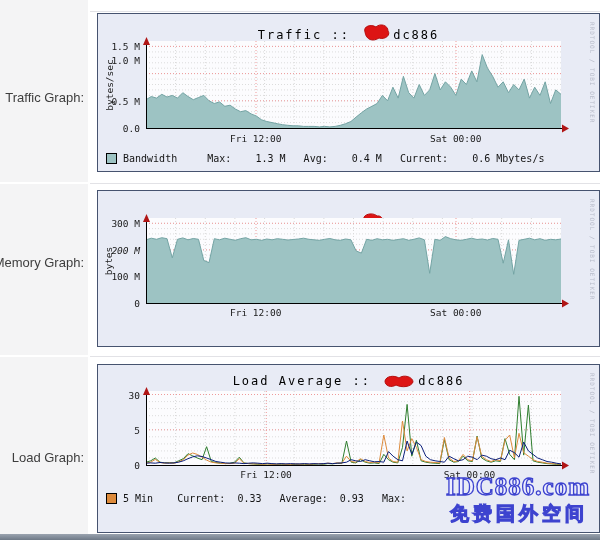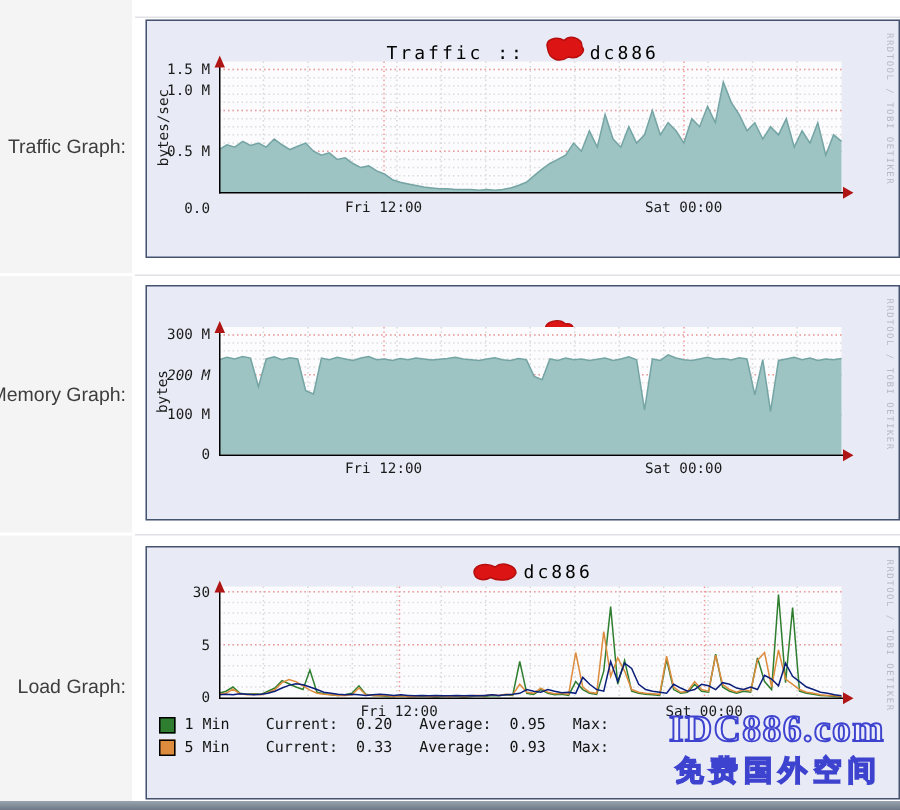--- a/index.html
+++ b/index.html
@@ -52,21 +52,21 @@
 <div class="hline" style="top:11px"></div>
 <div class="hline" style="top:183px"></div>
 <div class="hline" style="top:356px"></div>
 
 <div class="panel" id="p1">
   <div class="title"><span>Traffic ::</span><span> </span><span class="blob"><svg width="30" height="19" viewBox="0 0 30 19">
           <path d="M4,9 C2,3 10,1 15,4 C19,0 27,2 27,8 C30,12 24,17 18,15 C12,19 5,17 4,9 Z" fill="#dd1414" stroke="#b50d0d"></path>
         </svg></span><span>dc886</span></div>
   <div class="ylabel" style="left:-32px;top:65px;width:88px">bytes/sec</div>
   <div class="yticks" style="top:27px;height:88px">
-      <span style="top: 93px; margin-left: 33px;">0.0</span>
+      <span style="top: 82px; margin-left: 33px;">0.0</span>
       <span style="top: 54.8125px;">0.5 M</span>
       <span style="top: 14px;">1.0 M</span>
       <span style="top: 0.4375px;">1.5 M</span>
     </div>
   <svg class="plot" width="415" height="88" style="top:27px">
       <line x1="29.6" y1="0" x2="29.6" y2="88" stroke="#d8d8d8" stroke-dasharray="1,2"></line>
       <line x1="59.3" y1="0" x2="59.3" y2="88" stroke="#d8d8d8" stroke-dasharray="1,2"></line>
       <line x1="88.9" y1="0" x2="88.9" y2="88" stroke="#d8d8d8" stroke-dasharray="1,2"></line>
       <line x1="118.6" y1="0" x2="118.6" y2="88" stroke="#d8d8d8" stroke-dasharray="1,2"></line>
       <line x1="148.2" y1="0" x2="148.2" y2="88" stroke="#d8d8d8" stroke-dasharray="1,2"></line>
@@ -100,20 +100,23 @@
       <line x1="0" y1="5.4" x2="415" y2="5.4" stroke="#ef9a9a" stroke-dasharray="1,2"></line>
       <path d="M0.0,58.7L5.3,55.5L10.5,57.1L15.8,53.3L21.0,56.0L26.3,54.4L31.5,57.1L36.8,51.7L42.0,55.5L47.3,58.7L52.5,56.5L57.8,54.4L63.0,59.8L68.3,62.5L73.5,60.9L78.8,65.3L84.1,64.2L89.3,68.0L94.6,70.7L99.8,69.6L105.1,72.9L110.3,75.0L115.6,78.8L120.8,80.5L126.1,81.6L131.3,82.7L136.6,83.7L141.8,84.3L147.1,84.8L152.3,84.8L157.6,85.4L162.8,85.4L168.1,85.4L173.4,85.9L178.6,85.4L183.9,85.9L189.1,85.4L194.4,84.3L199.6,82.7L204.9,80.5L210.1,76.1L215.4,71.8L220.6,68.0L225.9,65.3L231.1,62.5L236.4,54.4L241.6,59.8L246.9,46.2L252.2,57.1L257.4,35.3L262.7,51.7L267.9,57.1L273.2,43.5L278.4,54.4L283.7,48.9L288.9,32.6L294.2,48.9L299.4,40.8L304.7,46.2L309.9,54.4L315.2,38.1L320.4,43.5L325.7,29.9L330.9,40.8L336.2,13.6L341.5,27.2L346.7,35.3L352.0,46.2L357.2,40.8L362.5,51.7L367.7,43.5L373.0,48.9L378.2,38.1L383.5,57.1L388.7,46.2L394.0,54.4L399.2,40.8L404.5,62.5L409.7,48.9L415.0,53.3L415,87L0,87Z" fill="#9dc3c3" stroke="none"></path>
       <path d="M0.0,58.7L5.3,55.5L10.5,57.1L15.8,53.3L21.0,56.0L26.3,54.4L31.5,57.1L36.8,51.7L42.0,55.5L47.3,58.7L52.5,56.5L57.8,54.4L63.0,59.8L68.3,62.5L73.5,60.9L78.8,65.3L84.1,64.2L89.3,68.0L94.6,70.7L99.8,69.6L105.1,72.9L110.3,75.0L115.6,78.8L120.8,80.5L126.1,81.6L131.3,82.7L136.6,83.7L141.8,84.3L147.1,84.8L152.3,84.8L157.6,85.4L162.8,85.4L168.1,85.4L173.4,85.9L178.6,85.4L183.9,85.9L189.1,85.4L194.4,84.3L199.6,82.7L204.9,80.5L210.1,76.1L215.4,71.8L220.6,68.0L225.9,65.3L231.1,62.5L236.4,54.4L241.6,59.8L246.9,46.2L252.2,57.1L257.4,35.3L262.7,51.7L267.9,57.1L273.2,43.5L278.4,54.4L283.7,48.9L288.9,32.6L294.2,48.9L299.4,40.8L304.7,46.2L309.9,54.4L315.2,38.1L320.4,43.5L325.7,29.9L330.9,40.8L336.2,13.6L341.5,27.2L346.7,35.3L352.0,46.2L357.2,40.8L362.5,51.7L367.7,43.5L373.0,48.9L378.2,38.1L383.5,57.1L388.7,46.2L394.0,54.4L399.2,40.8L404.5,62.5L409.7,48.9L415.0,53.3" fill="none" stroke="#74a4a4" stroke-width="1"></path>
       <line x1="0.5" y1="-2" x2="0.5" y2="88" stroke="#000"></line>
       <line x1="0" y1="87.5" x2="417" y2="87.5" stroke="#000"></line>
       <path d="M-3,4 L0.5,-4 L4,4 Z" fill="#b01515"></path>
       <path d="M416,83.5 L423,87.5 L416,91.5 Z" fill="#b01515"></path>
     </svg>
   <div class="xlab" style="top: 119px; left: 131.975px;">Fri 12:00</div>
   <div class="xlab" style="top: 119px; left: 332.005px;">Sat 00:00</div>
+  <div class="legend" style="top:139px">
+    <span class="sw" style="background: rgb(157, 195, 195);"></span><span>Bandwidth     Max:    1.3 M   Avg:    0.4 M   Current:    0.6 Mbytes/s</span>
+  </div>
   <div class="rrdwm">RRDTOOL / TOBI OETIKER</div>
 </div>
 
 <div class="panel" id="p2">
   <div class="title"><span>Memory ::</span><span> </span><span class="blob hang"><svg width="26" height="24" viewBox="0 0 26 24">
           <path d="M5,8 C3,2 14,0 18,4 C24,3 25,10 22,14 C24,20 14,24 9,20 C3,19 2,13 5,8 Z" fill="#dd1414" stroke="#b50d0d"></path>
           <circle cx="12" cy="11" r="1.4" fill="#fff" opacity="0.85"></circle>
         </svg></span><span>dc886</span></div>
   <div class="ylabel" style="left:-32px;top:64px;width:86px">bytes</div>
   <div class="yticks" style="top:27px;height:86px">
@@ -162,21 +165,21 @@
       <line x1="0" y1="85.5" x2="417" y2="85.5" stroke="#000"></line>
       <path d="M-3,4 L0.5,-4 L4,4 Z" fill="#b01515"></path>
       <path d="M416,81.5 L423,85.5 L416,89.5 Z" fill="#b01515"></path>
     </svg>
   <div class="xlab" style="top: 116px; left: 131.975px;">Fri 12:00</div>
   <div class="xlab" style="top: 116px; left: 332.005px;">Sat 00:00</div>
   <div class="rrdwm">RRDTOOL / TOBI OETIKER</div>
 </div>
 
 <div class="panel" id="p3">
-  <div class="title"><span> </span><span class="blob"><svg width="34" height="14" viewBox="0 0 34 14">
+  <div class="title"><span>Load Average ::</span><span> </span><span class="blob"><svg width="34" height="14" viewBox="0 0 34 14">
           <path d="M3,7 C4,2 12,1 17,4 C22,0 31,3 31,8 C29,13 20,14 14,11 C9,14 3,12 3,7 Z" fill="#dd1414" stroke="#b50d0d"></path>
         </svg></span><span>dc886</span></div>
   <div class="yticks" style="top:26px;height:75px">
       <span style="top: 69px;">0</span>
       <span style="top: 33.7619px;">5</span>
       <span style="top: -1.47619px;">30</span>
     </div>
   <svg class="plot" width="415" height="75" style="top:26px">
       <line x1="29.6" y1="0" x2="29.6" y2="75" stroke="#d8d8d8" stroke-dasharray="1,2"></line>
       <line x1="59.3" y1="0" x2="59.3" y2="75" stroke="#d8d8d8" stroke-dasharray="1,2"></line>
@@ -208,23 +211,20 @@
       <path d="M0.0,71.2L4.7,69.8L9.3,67.0L14.0,71.2L18.7,71.9L23.3,71.5L28.0,71.9L32.6,69.8L37.3,67.7L42.0,62.7L46.6,64.8L51.3,67.0L56.0,68.7L60.6,55.7L65.3,70.5L69.9,71.5L74.6,72.2L79.3,72.6L83.9,72.2L88.6,71.2L93.3,66.2L97.9,71.9L102.6,72.6L107.2,72.9L111.9,73.3L116.6,73.3L121.2,72.9L125.9,73.3L130.6,73.3L135.2,73.3L139.9,73.3L144.6,73.6L149.2,73.3L153.9,73.3L158.5,73.3L163.2,73.6L167.9,73.3L172.5,72.9L177.2,73.3L181.9,72.6L186.5,72.9L191.2,72.2L195.8,72.6L200.5,50.0L205.2,71.2L209.8,71.9L214.5,68.7L219.2,71.2L223.8,72.2L228.5,71.9L233.1,72.6L237.8,63.4L242.5,68.7L247.1,71.2L251.8,71.9L256.5,56.4L261.1,13.4L265.8,65.2L270.4,49.3L275.1,69.8L279.8,71.2L284.4,71.9L289.1,72.2L293.8,72.6L298.4,48.6L303.1,68.7L307.8,71.2L312.4,70.5L317.1,65.2L321.7,69.8L326.4,70.5L331.1,45.1L335.7,67.0L340.4,69.8L345.1,71.2L349.7,69.8L354.4,70.5L359.0,47.6L363.7,63.4L368.4,68.7L373.0,5.3L377.7,64.1L382.4,14.1L387.0,69.8L391.7,71.2L396.3,71.9L401.0,72.6L405.7,72.9L410.3,73.3L415.0,73.6" fill="none" stroke="#2f7e2f" stroke-width="1"></path>
       <path d="M0.0,71.9L4.7,71.2L9.3,68.4L14.0,71.5L18.7,72.2L23.3,71.9L28.0,72.2L32.6,70.8L37.3,68.7L42.0,64.1L46.6,62.0L51.3,63.4L56.0,66.2L60.6,69.1L65.3,71.2L69.9,71.9L74.6,72.2L79.3,72.6L83.9,72.6L88.6,72.2L93.3,67.7L97.9,72.2L102.6,72.6L107.2,72.9L111.9,72.9L116.6,73.3L121.2,72.9L125.9,73.3L130.6,73.3L135.2,72.9L139.9,73.3L144.6,73.3L149.2,72.9L153.9,73.3L158.5,72.9L163.2,73.3L167.9,72.9L172.5,72.6L177.2,72.9L181.9,72.2L186.5,72.6L191.2,71.9L195.8,72.2L200.5,65.2L205.2,70.5L209.8,71.2L214.5,67.7L219.2,70.5L223.8,71.5L228.5,71.2L233.1,71.9L237.8,44.0L242.5,67.0L247.1,70.5L251.8,71.2L256.5,30.0L261.1,59.9L265.8,47.6L270.4,56.4L275.1,68.7L279.8,70.5L284.4,71.2L289.1,71.5L293.8,71.9L298.4,46.5L303.1,67.0L307.8,70.5L312.4,69.8L317.1,63.4L321.7,68.7L326.4,69.8L331.1,45.8L335.7,65.2L340.4,68.7L345.1,70.5L349.7,68.7L354.4,69.8L359.0,49.3L363.7,44.0L368.4,67.0L373.0,42.3L377.7,61.7L382.4,65.2L387.0,68.7L391.7,70.5L396.3,71.2L401.0,72.2L405.7,72.6L410.3,72.9L415.0,73.3" fill="none" stroke="#dd8b3c" stroke-width="1"></path>
       <path d="M0.0,72.2L4.7,71.9L9.3,72.2L14.0,71.5L18.7,71.9L23.3,72.2L28.0,71.9L32.6,71.2L37.3,69.8L42.0,67.7L46.6,65.9L51.3,64.8L56.0,65.5L60.6,67.0L65.3,68.7L69.9,70.5L74.6,71.2L79.3,71.9L83.9,72.2L88.6,71.9L93.3,72.2L97.9,72.6L102.6,72.2L107.2,71.9L111.9,72.2L116.6,72.6L121.2,72.2L125.9,72.6L130.6,72.9L135.2,72.6L139.9,72.9L144.6,72.6L149.2,72.9L153.9,72.9L158.5,72.6L163.2,72.9L167.9,72.6L172.5,72.9L177.2,72.6L181.9,72.2L186.5,72.6L191.2,72.2L195.8,71.9L200.5,71.2L205.2,68.7L209.8,69.8L214.5,70.5L219.2,68.7L223.8,69.8L228.5,70.8L233.1,70.5L237.8,71.2L242.5,60.6L247.1,65.2L251.8,68.7L256.5,69.8L261.1,50.0L265.8,63.4L270.4,51.1L275.1,54.6L279.8,65.2L284.4,68.7L289.1,69.8L293.8,70.5L298.4,71.2L303.1,65.2L307.8,67.7L312.4,69.8L317.1,68.7L321.7,65.2L326.4,66.2L331.1,68.7L335.7,64.1L340.4,65.2L345.1,67.7L349.7,68.7L354.4,67.0L359.0,68.7L363.7,59.2L368.4,61.7L373.0,66.2L377.7,51.1L382.4,59.9L387.0,63.4L391.7,67.0L396.3,68.7L401.0,70.5L405.7,71.2L410.3,72.2L415.0,72.9" fill="none" stroke="#0a1e7a" stroke-width="1"></path>
       <line x1="0.5" y1="-2" x2="0.5" y2="75" stroke="#000"></line>
       <line x1="0" y1="74.5" x2="417" y2="74.5" stroke="#000"></line>
       <path d="M-3,4 L0.5,-4 L4,4 Z" fill="#b01515"></path>
       <path d="M416,70.5 L423,74.5 L416,78.5 Z" fill="#b01515"></path>
     </svg>
   <div class="xlab" style="top: 104px; left: 142.35px;">Fri 12:00</div>
   <div class="xlab" style="top: 104px; left: 345.7px;">Sat 00:00</div>
-  <div class="legend" style="top:113px">
-    <span class="sw" style="background: rgb(47, 126, 47);"></span><span>1 Min    Current:  0.20   Average:  0.95   Max:</span>
-  </div>
   <div class="legend" style="top:128px">
     <span class="sw" style="background: rgb(221, 139, 60);"></span><span>5 Min    Current:  0.33   Average:  0.93   Max:</span>
   </div>
   <div class="wm1">IDC886.com</div>
   <div class="wm2">免费国外空间</div>
   <div class="rrdwm">RRDTOOL / TOBI OETIKER</div>
 </div>
 
 <div class="bottombar"></div>
 

